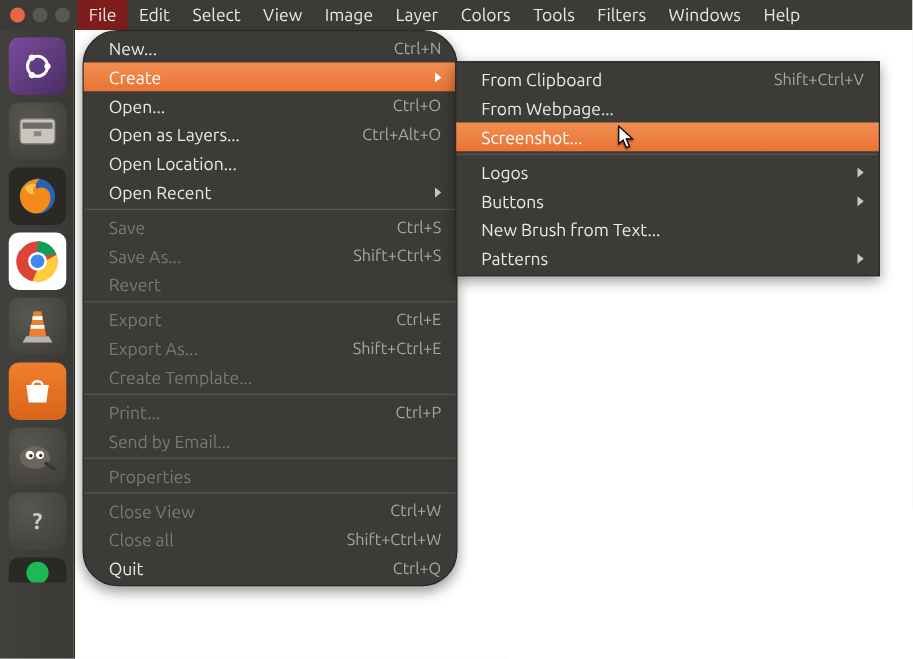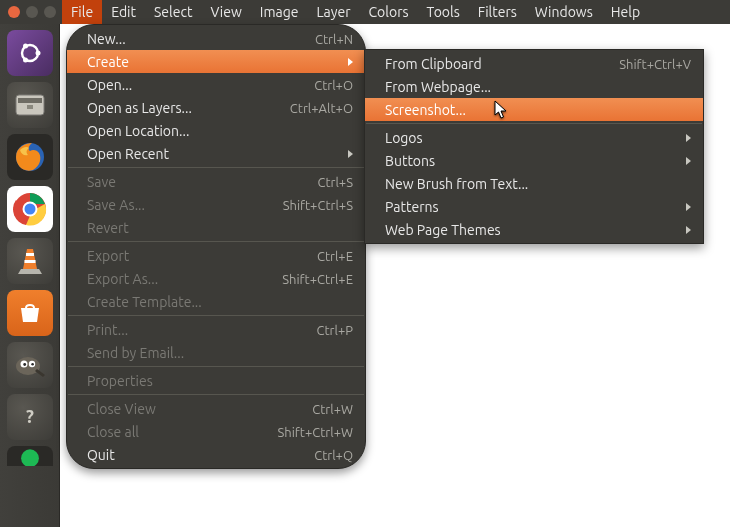--- a/index.html
+++ b/index.html
@@ -6,21 +6,21 @@
 body { width:730px; height:527px; font-family:"Ubuntu","Segoe UI",Arial,sans-serif; font-size:14px; background:#f2f2f2; overflow:hidden; position:relative; color:#dcdcdc; }
 
 
 .titlebar { height:24px; background:#3c3b37; display:flex; align-items:center; }
 .win-btns { display:flex; gap:6px; padding-left:8px; align-items:center; }
 .win-btn { width:12px; height:12px; border-radius:50%; }
 .win-btn.close{background:#e86740;} .win-btn.minimize{background:#595751;} .win-btn.maximize{background:#595751;}
 
 .menubar { display:flex; align-items:center; height:24px; padding-left:6px; color:#e8e8e8; }
 .menubar .mtop { padding:0 9px; line-height:24px; cursor:default; }
-.menubar .mtop.open{ background:#c2410c;}
+.menubar .mtop.open{ background:#7f1d1d;}
 
 
 .workspace{display:flex; height:calc(527px - 24px);}
 .launcher{width:60px; background:linear-gradient(to right,#41403c,#3b3a36); display:flex; flex-direction:column; align-items:center; padding-top:6px; gap:6px; border-right:1px solid #2a2926;}
 .licon{width:46px; height:46px; border-radius:8px; display:flex; align-items:center; justify-content:center; position:relative;}
 .licon.plain{background:radial-gradient(circle at 35% 30%,#595751,#3d3c38);}
 .licon svg{display:block;}
 
 .app-area{flex:1; background:#ffffff; position:relative;}
 
@@ -237,23 +237,19 @@
       <span class="arrow"></span>
     </div>
     <div class="row">
       <span>New Brush from Text...</span>
       <span class="shortcut"></span>
     </div>
     <div class="row">
       <span>Patterns</span>
       <span class="arrow"></span>
     </div>
-    <div class="row">
-      <span>Web Page Themes</span>
-      <span class="arrow"></span>
-    </div>
   </div>
 
 <div class="cursor" style="left:494px; top:100px;">
   <svg width="16" height="20" viewBox="0 0 16 20">
       <path d="M1 1 L1 15 L4.5 12 L7 18 L9.5 17 L7 11 L12 11 Z" fill="#fff" stroke="#000" stroke-width="1"></path>
     </svg>
 </div>
 
 </body></html>

